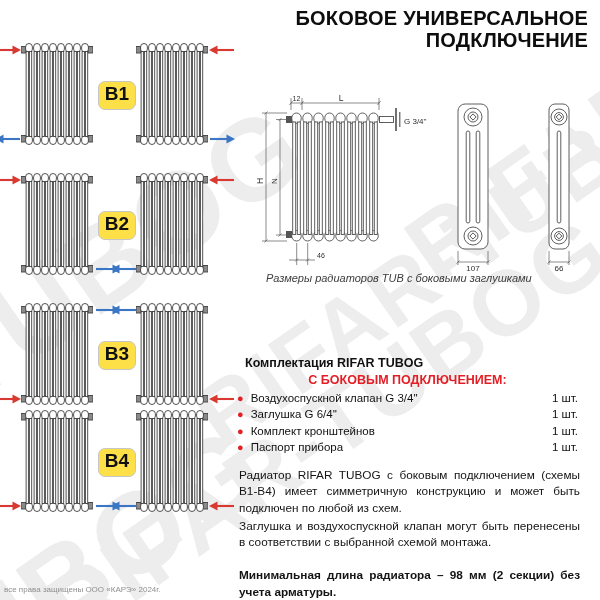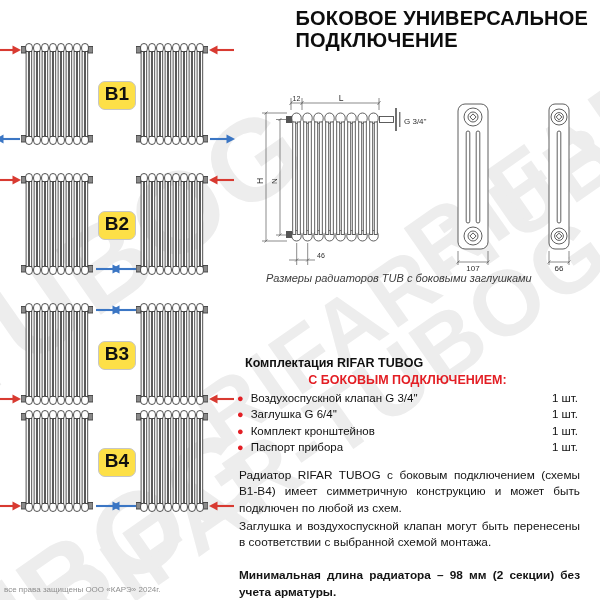--- a/index.html
+++ b/index.html
@@ -5,21 +5,21 @@
   html,body{margin:0;padding:0;background:#fff;}
   .page{position:relative;width:600px;height:600px;background:#ffffff;overflow:hidden;
         font-family:"Liberation Sans",sans-serif;color:#141414;}
   
   .wm-layer{position:absolute;inset:0;z-index:0;}
   .wm{position:absolute;font-weight:700;color:#ededed;white-space:nowrap;
       transform:rotate(-35deg);transform-origin:left top;letter-spacing:2px;line-height:1;}
   
   .content{position:absolute;inset:0;z-index:1;}
   
-  .title{position:absolute;top:7px;right:12px;text-align:left;font-weight:700;
+  .title{position:absolute;top:7px;right:12px;text-align:right;font-weight:700;
          font-size:20px;line-height:1.12;color:#0d0d0d;letter-spacing:0.2px;}
   
   .row{position:absolute;left:0;width:236px;height:104px;}
   .rad{position:absolute;top:0;width:72px;height:104px;}
   .slabel{position:absolute;left:98px;top:39px;width:38px;height:29px;box-sizing:border-box;
           line-height:23px;text-align:center;background:#fde047;border:1.5px solid #c6c6c6;
           border-radius:7px;font-size:19px;font-weight:700;color:#101010;}
   .arr{position:absolute;width:26px;height:12px;}
   .arr line{stroke:currentColor;stroke-width:2.1;}
   .arr polygon{fill:currentColor;}

